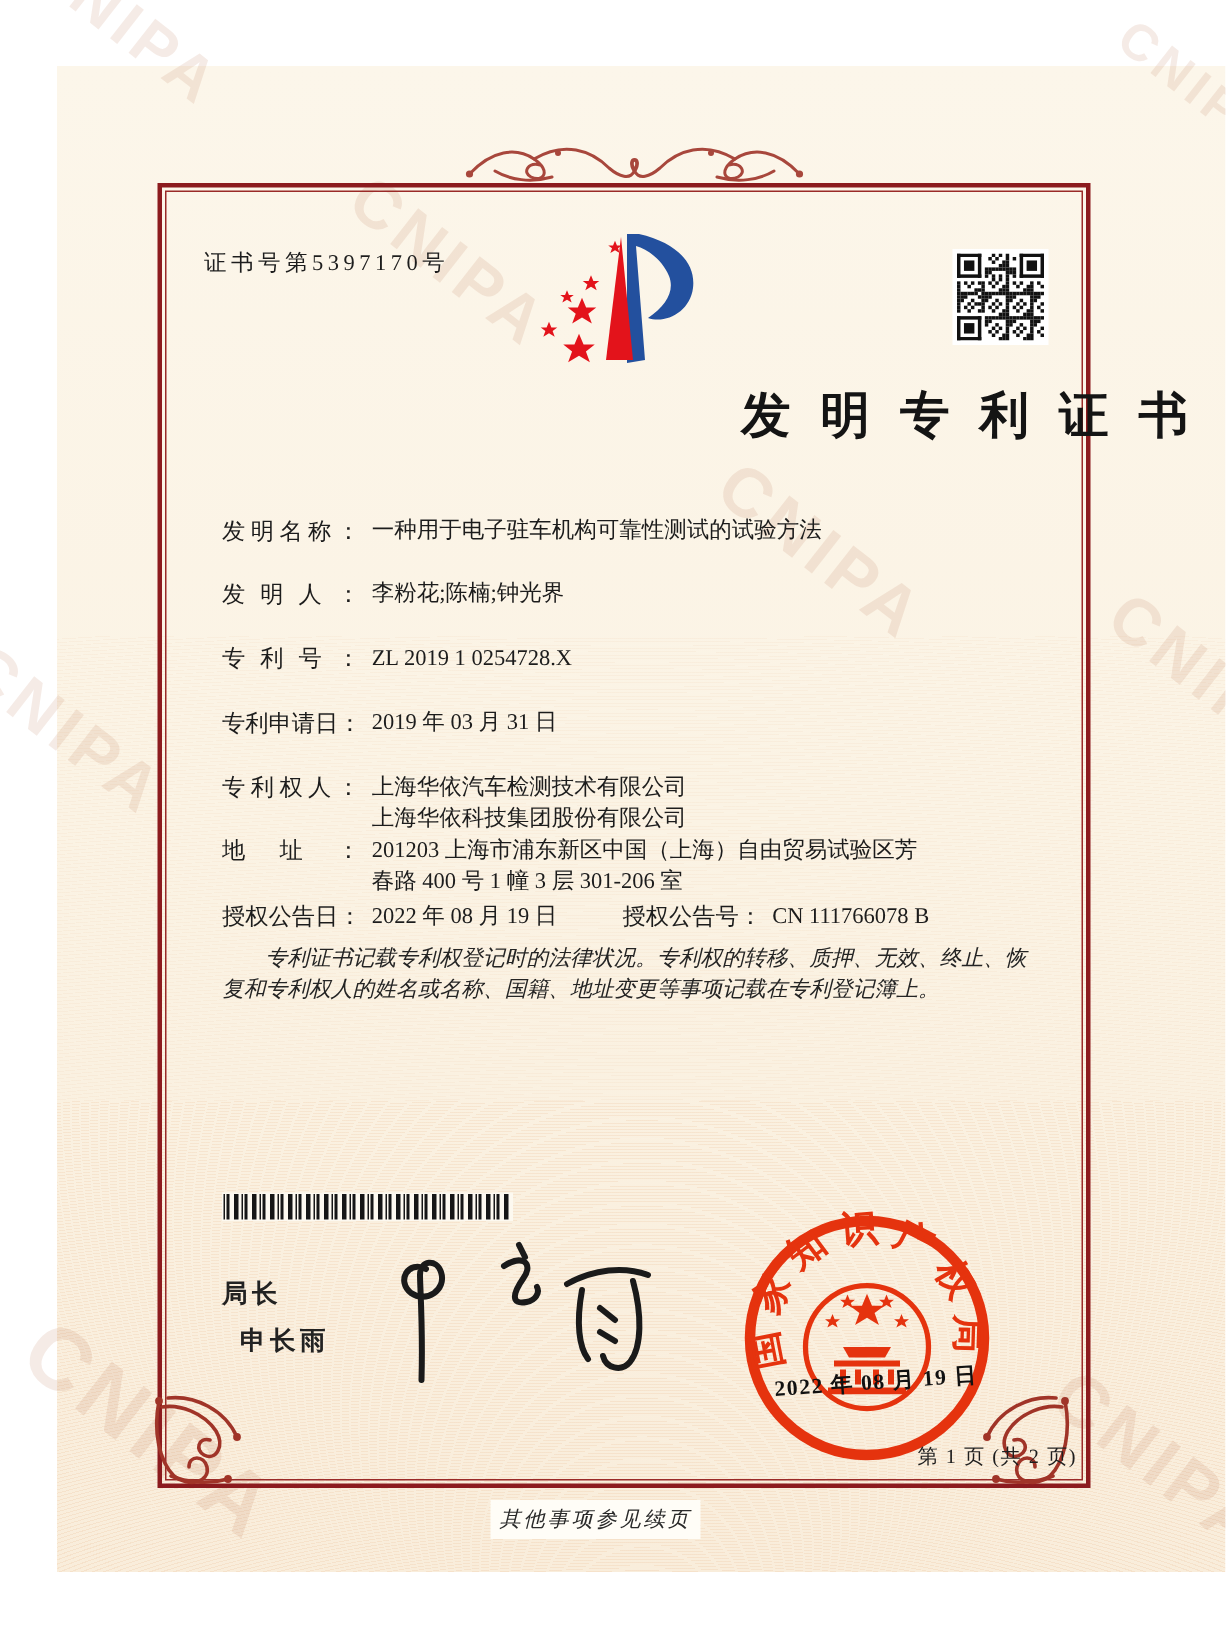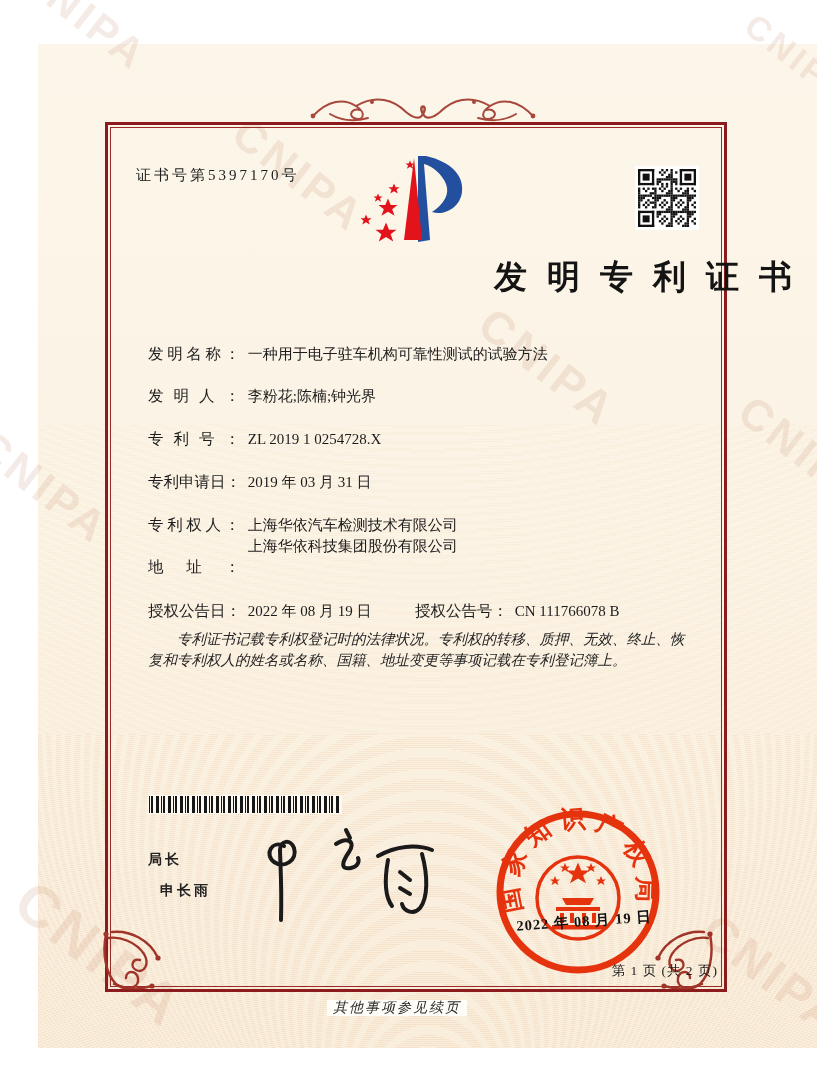--- a/index.html
+++ b/index.html
@@ -43,25 +43,25 @@
     font-size:33px;font-weight:bold;color:#141414;}
   .title span{letter-spacing:20px;margin-right:-20px;}
   .row{position:absolute;left:148px;font-size:15px;color:#1c1c1c;white-space:nowrap;}
   .row .label{display:inline-block;width:92px;text-align:justify;text-align-last:justify;
     vertical-align:top;font-size:15.5px;}
   .row .val{display:inline-block;margin-left:4px;vertical-align:top;line-height:21px;}
   .paras{position:absolute;left:148px;top:629px;width:538px;color:#242424;}
   .paras p{margin:0;font-size:14.5px;line-height:20.5px;text-indent:2em;font-style:italic;
     font-family:"Liberation Serif","DejaVu Serif",serif;}
   .barcode-box{position:absolute;left:148px;top:795px;width:194px;height:19px;background:#fdf9f0;}
-  .sig-label{position:absolute;left:148px;font-size:14px;font-weight:600;color:#222;
+  .sig-label{position:absolute;left:148px;font-size:17px;font-weight:600;color:#222;
     font-family:"Liberation Sans","DejaVu Sans",sans-serif;letter-spacing:3px;}
   .page-info{position:absolute;left:105px;top:962px;width:590px;text-align:right;
     font-size:13.5px;color:#1e1e1e;letter-spacing:1px;padding-left:23px;}
-  .note-box{position:absolute;left:327px;top:1000px;width:140px;height:16px;background:#fffdf7;
+  .note-box{position:absolute;left:327px;top:1000px;width:140px;height:26px;background:#fffdf7;
     display:flex;align-items:center;justify-content:center;}
   .note-box span{font-size:14px;font-style:italic;letter-spacing:2px;color:#2a2a2a;}
   .seal-date{position:absolute;left:498px;top:912px;width:172px;text-align:center;
     font-size:14.5px;font-weight:bold;color:#111;letter-spacing:1px;transform:rotate(-4deg);}
   
   .orn{position:absolute;}
 </style>
 </head>
 <body>
 
@@ -401,20 +401,24 @@
 </div>
 <div class="row" style="top:515px;">
   <span class="label">专利权人：</span>
   <span class="val">
     <span style="display:block;">上海华依汽车检测技术有限公司</span>
     <span style="display:block;">上海华依科技集团股份有限公司</span>
   </span>
 </div>
 <div class="row" style="top:557px;">
   <span class="label">地址：</span>
+  <span class="val">
+    <span style="display:block;">201203 上海市浦东新区中国（上海）自由贸易试验区芳</span>
+    <span style="display:block;">春路 400 号 1 幢 3 层 301-206 室</span>
+  </span>
 </div>
 <div class="row" style="top:601px;">
   <span class="label">授权公告日：</span>
   <span class="val">2022 年 08 月 19 日</span>
 </div>
 <div class="row" style="top:601px;left:415px;">
   <span class="label">授权公告号：</span>
   <span class="val">CN 111766078 B</span>
 </div>
 

